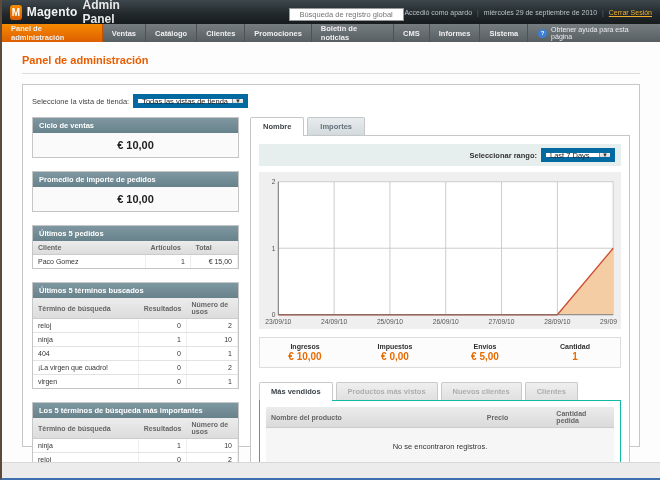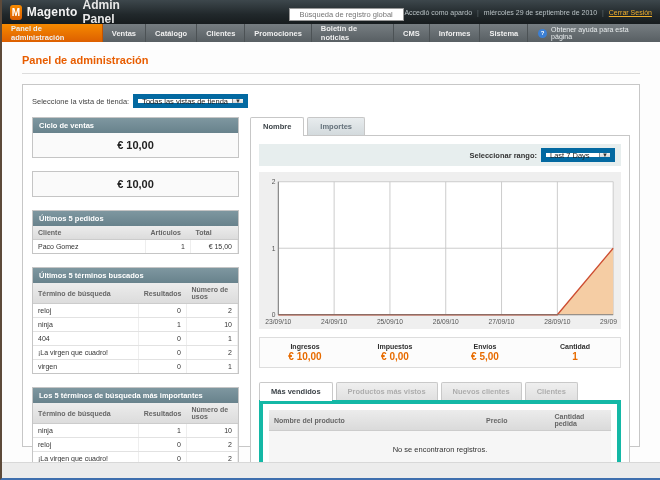--- a/index.html
+++ b/index.html
@@ -79,21 +79,21 @@
   .total-cell { flex:1; text-align:center; }
   .total-label { font-size:7px; font-weight:bold; color:#2f2f2f; }
   .total-value { font-size:10px; font-weight:bold; color:#e76b00; margin-top:1px; }
 
   .bottom-tabs { display:flex; gap:3px; margin-top:14px; position:relative; z-index:2; }
   .btab { font-size:7.5px; font-weight:bold; padding:4px 11px; border:1px solid #c9c9c9; border-bottom:none;
           border-radius:2px 2px 0 0; cursor:pointer; background:linear-gradient(180deg,#efefef,#e0e0e0); color:#adadad; }
   .btab.active { background:#fff; color:#3c4348; position:relative; }
   .btab.active:after { content:""; position:absolute; left:0; right:0; bottom:-1px; height:1px; background:#fff; }
 
-  .bottom-table-wrap { border:4px solid #14b8a6; background:#fff; padding:6px; }
+  .bottom-table-wrap { border:1px solid #14b8a6; background:#fff; padding:6px; }
   .bottom-table { width:100%; border-collapse:collapse; font-size:7px; }
   .bottom-table th { background:linear-gradient(180deg,#ececec,#dadada); color:#666; font-weight:bold;
                      text-align:left; padding:3px 5px; border-bottom:1px solid #ccc; }
   .empty-row { background:#f6f6f6; text-align:center; font-size:7.5px; color:#333; padding:14px 0 16px 0;
                border-bottom:1px solid #e5e5e5; }
 
   .footer-strip { position:absolute; left:0; right:0; bottom:0; height:16px; background:#ececec;
                   border-top:1px solid #d8d8d8; }
 </style>
 </head>
@@ -149,20 +149,21 @@
       </div>
 
       <div class="columns">
 
         <div class="left-col" id="left-col">
             <div class="dash-box">
               <div class="dash-box-head">Ciclo de ventas</div>
               <div class="dash-value">€ 10,00</div>
             </div>
             <div class="dash-box">
+              <div class="dash-box-head">Promedio de importe de pedidos</div>
               <div class="dash-value">€ 10,00</div>
             </div>
             <div class="dash-box">
               <div class="dash-box-head">Últimos 5 pedidos</div>
               <table class="dash-table">
                 <thead>
                   <tr>
                     <th style="width: 55%;">Cliente</th>
                     <th style="width: 22%;">Artículos</th>
                     <th style="width: 23%;">Total</th>

